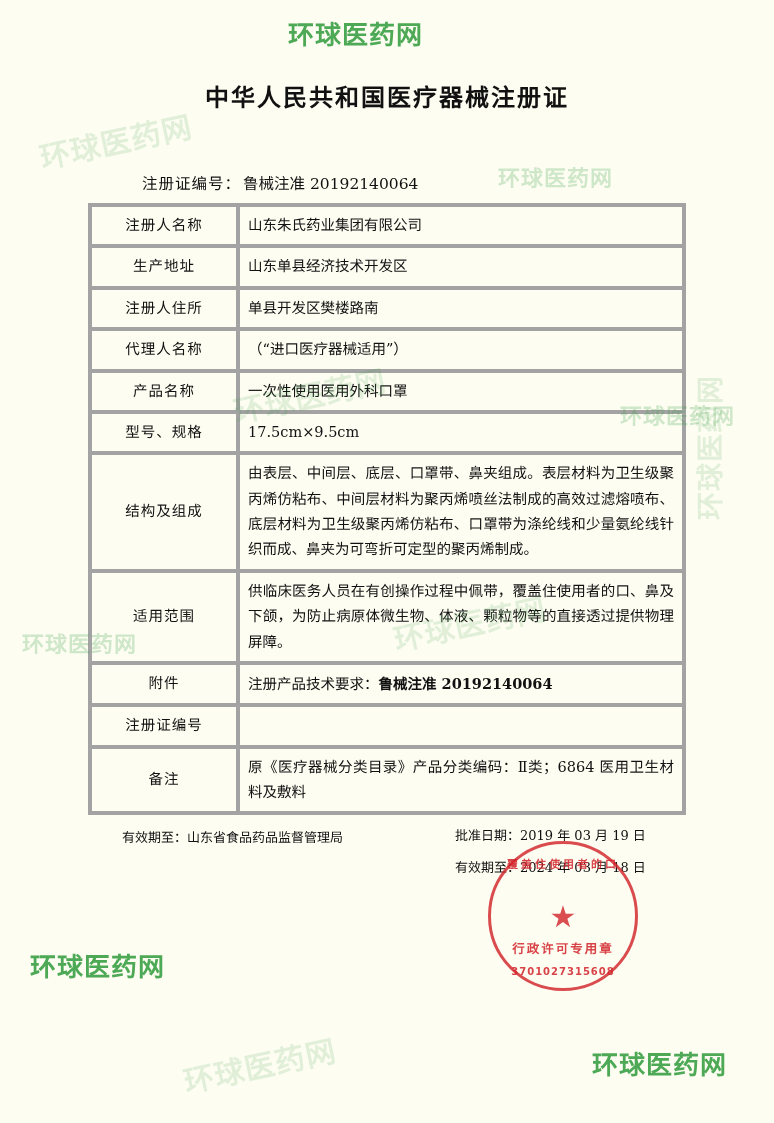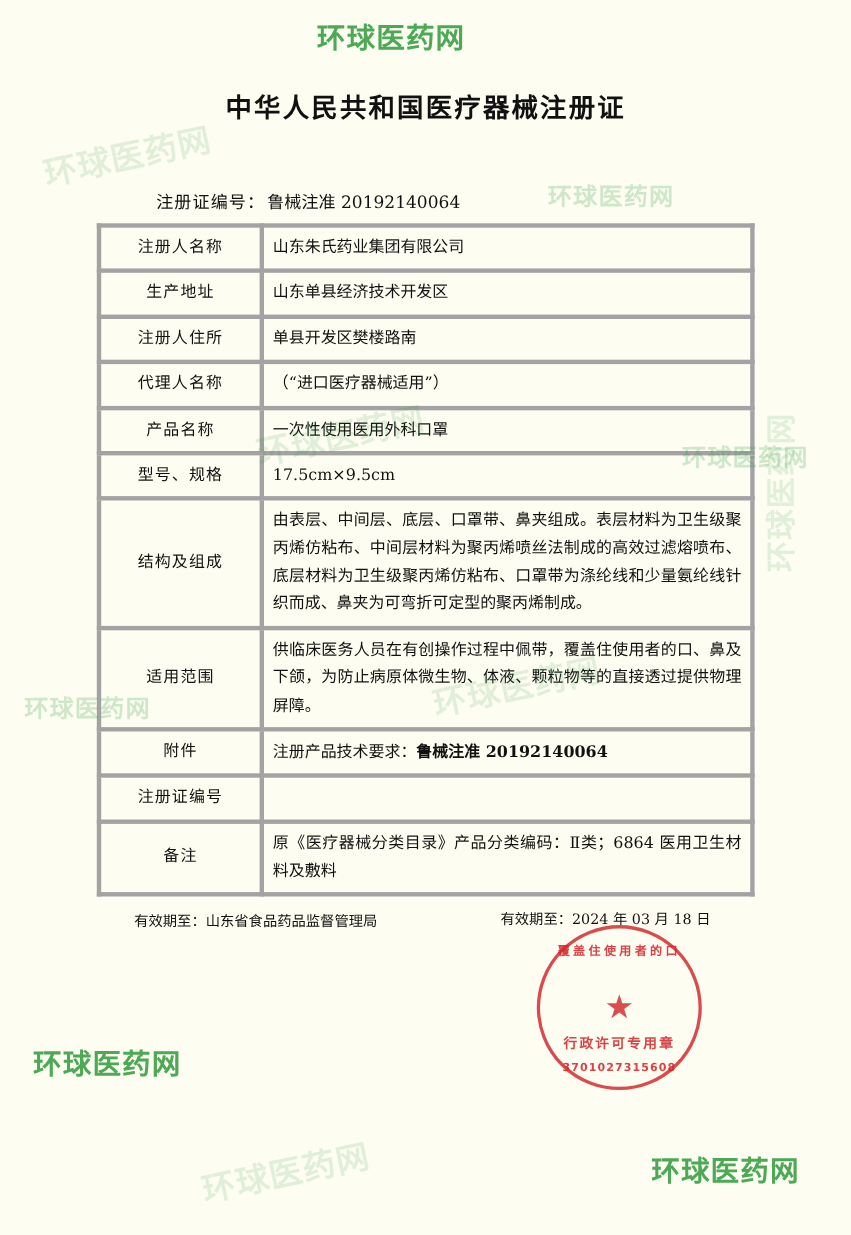--- a/index.html
+++ b/index.html
@@ -223,20 +223,23 @@
       </tr>
     </tbody>
   </table>
 
   <div id="footer">
     <div id="approver">
       <span>有效期至：</span><span>山东省食品药品监督管理局</span>
     </div>
     <div id="dates">
       <div>
+        <span>批准日期：</span><span>2019 年 03 月 19 日</span>
+      </div>
+      <div>
         <span>有效期至：</span><span>2024 年 03 月 18 日</span>
       </div>
     </div>
   </div>
 </div>
 
 <div id="seal">
   <div class="ring"></div>
   <div class="seal-top">覆盖住使用者的口</div>
   <div class="star">★</div>

